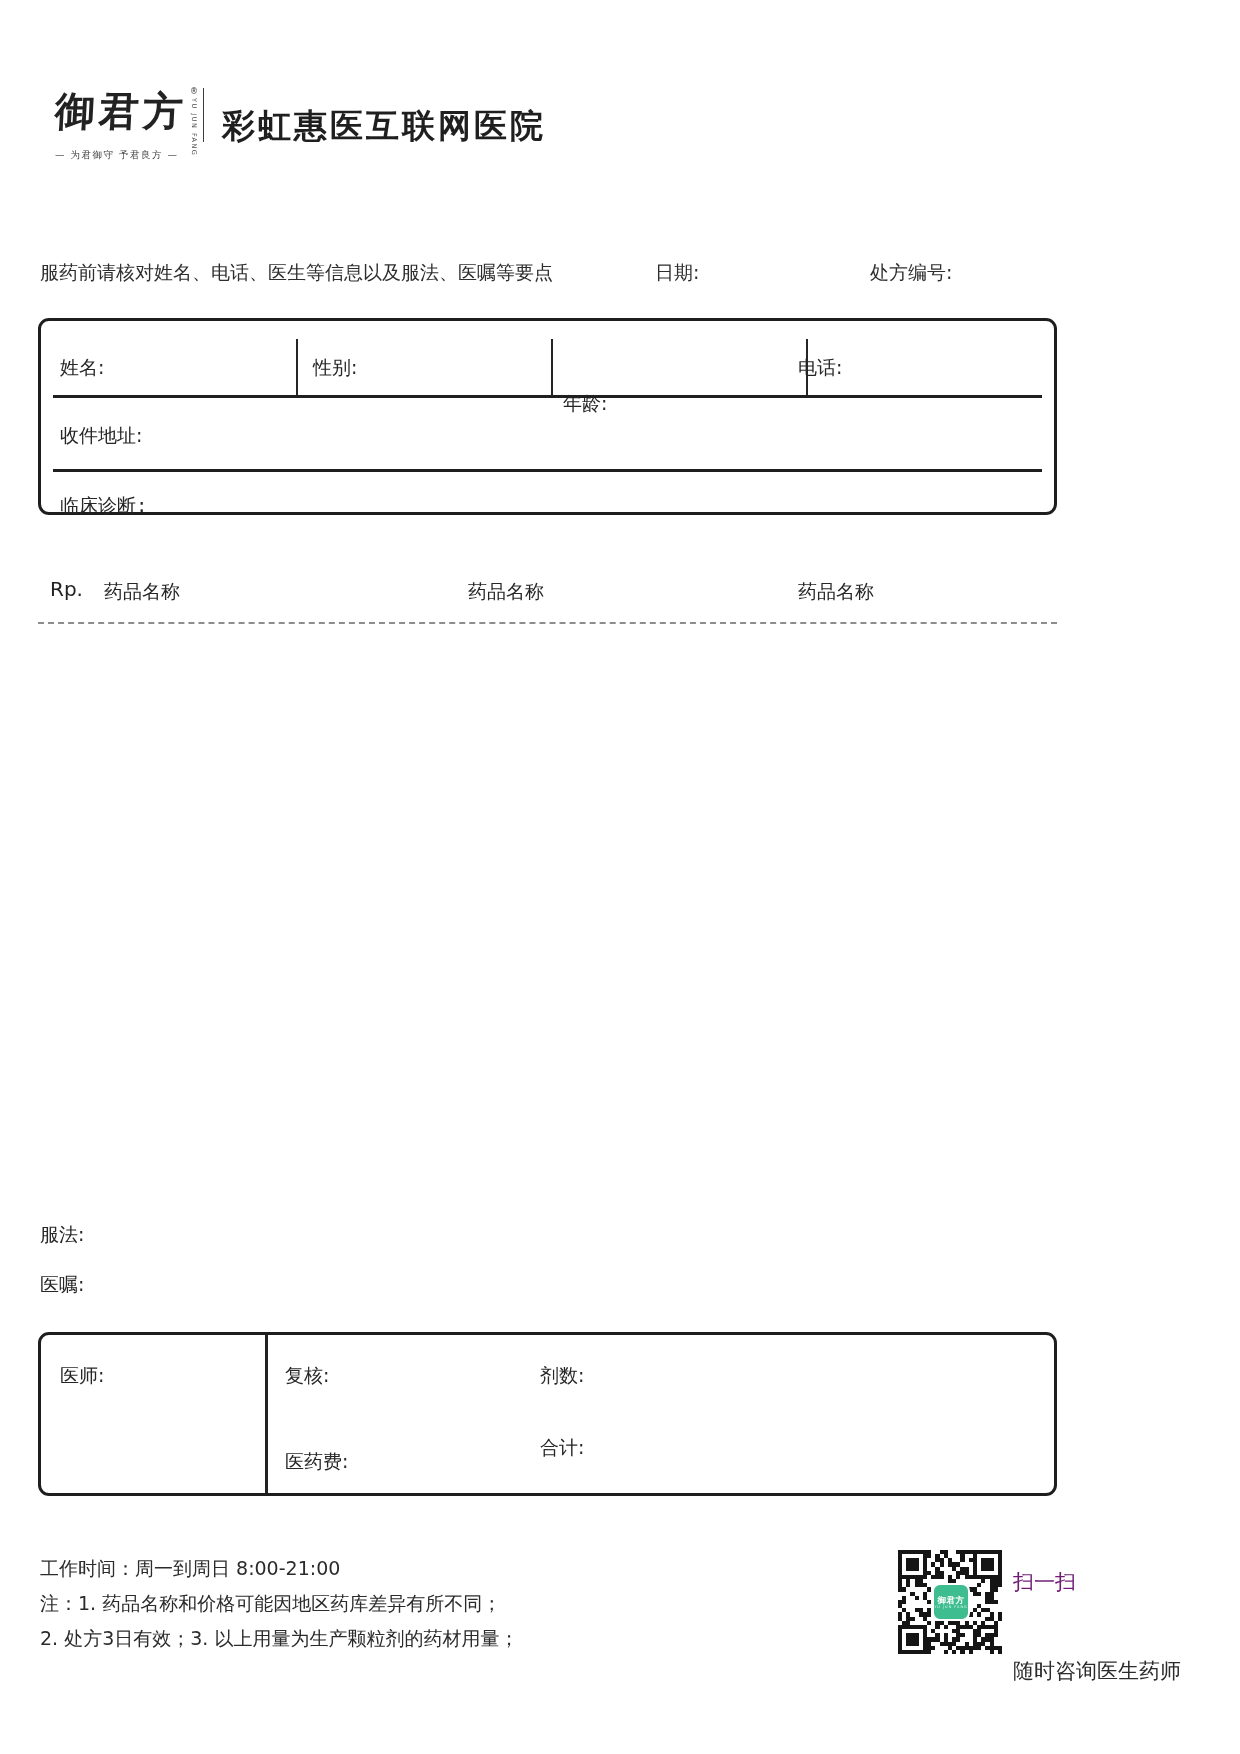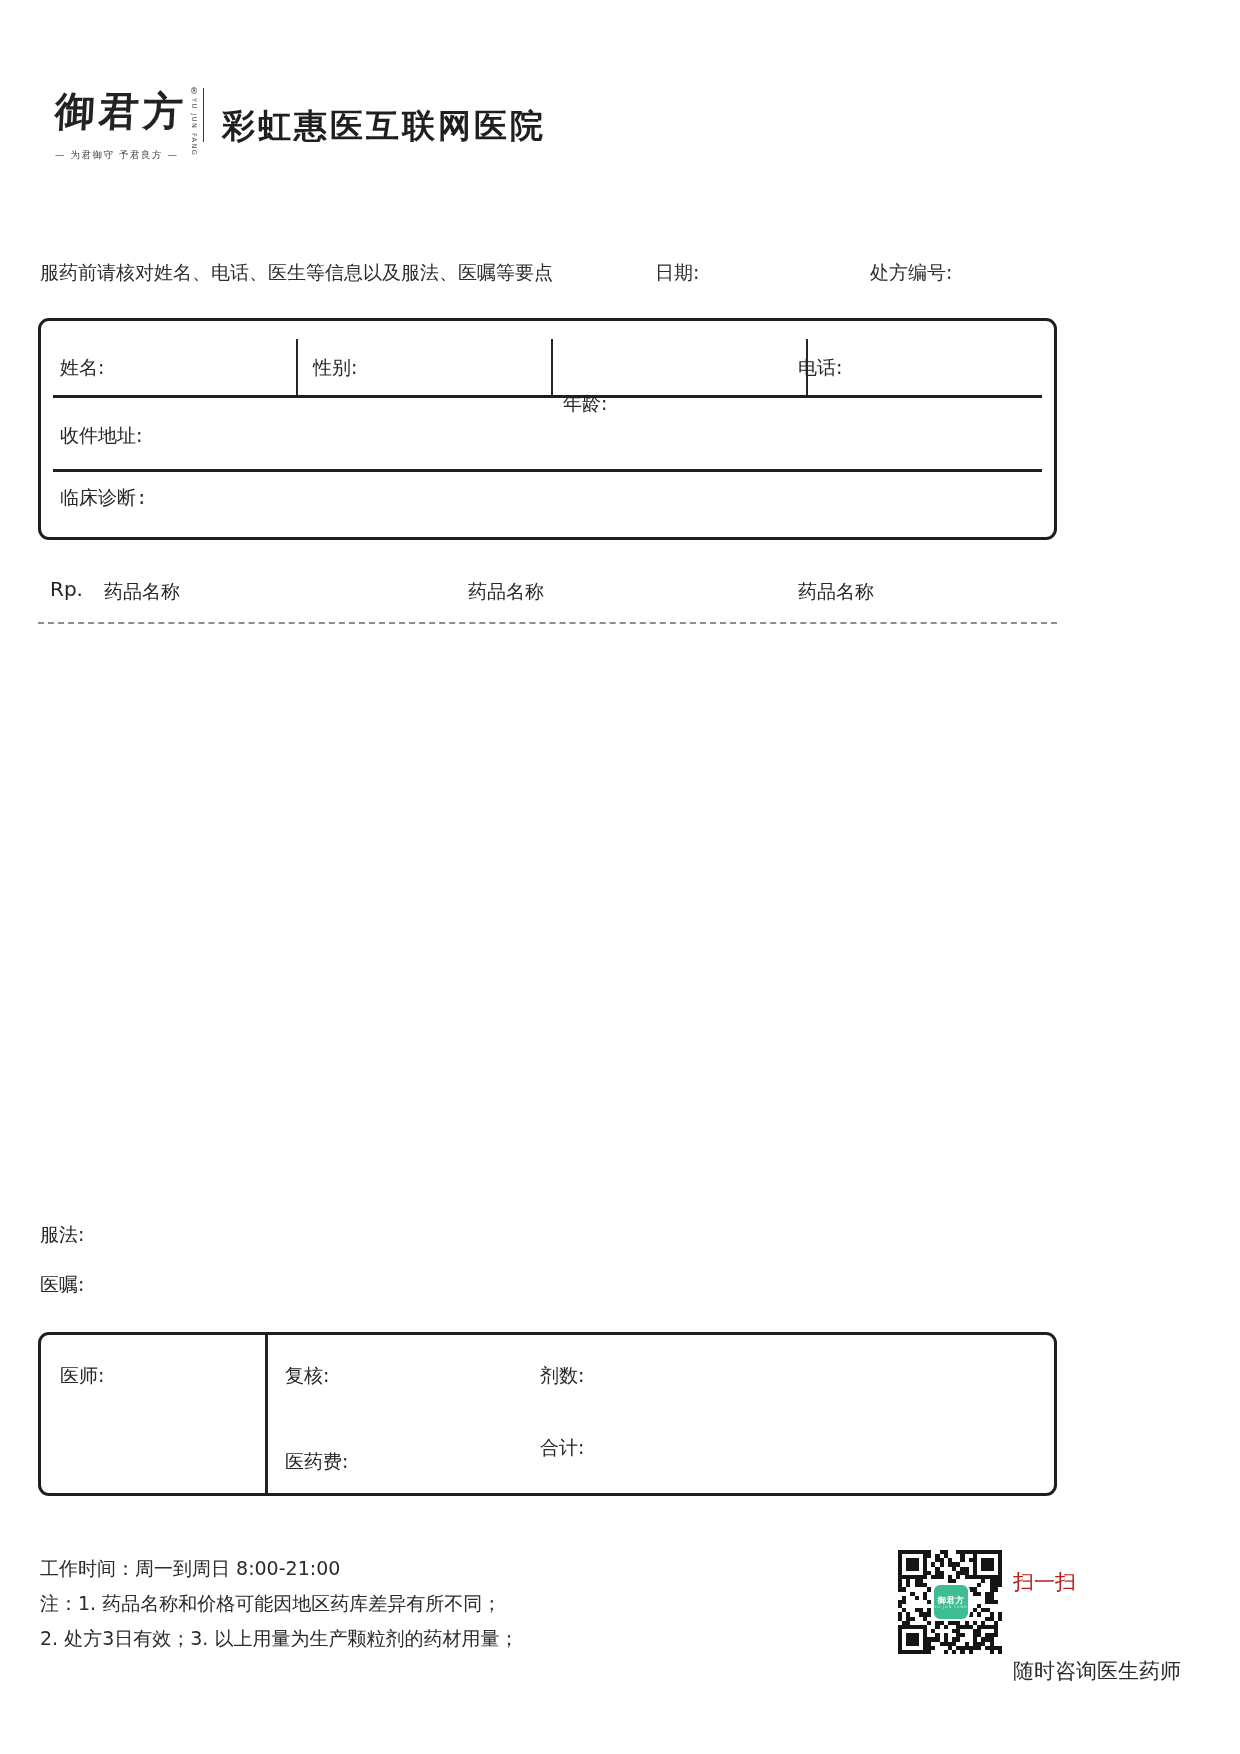--- a/index.html
+++ b/index.html
@@ -36,30 +36,30 @@
     position:absolute; left:222px; top:104px;
     font-size:33px; font-weight:900; letter-spacing:3px; color:#1f1f1f;
   }
   
   .notice-row { position:absolute; left:0; top:260px; width:100%; height:26px; font-size:19px; }
   .notice-text { position:absolute; left:40px; white-space:nowrap; }
   .date-label { position:absolute; left:655px;text-align:right; }
   .rx-no-label { position:absolute; left:870px; }
   
   .patient-box {
-    position:absolute; left:38px; top:318px; width:1019px; height:222px;
+    position:absolute; left:38px; top:318px; width:1019px; height:197px;
     border:3px solid #1e1e1e; border-radius:11px; background:#fff;
   }
   .pb-label { position:absolute; font-size:19px; color:#262626; white-space:nowrap; }
   .pb-name      { left:19px;  top:34px; }
   .pb-gender    { left:272px; top:34px; }
   .pb-age       { left:522px; top:34px;margin-top:36px; }
   .pb-phone     { left:757px; top:34px; }
   .pb-address   { left:19px;  top:102px; }
-  .pb-diagnosis { left:19px;  top:164px;font-family:Liberation Mono, monospace; }
+  .pb-diagnosis { left:19px;  top:172px;font-family:Liberation Mono, monospace; }
   .v-div { position:absolute; top:18px; width:2px; height:56px; background:#252525; }
   .v-div-1 { left:255px; } .v-div-2 { left:510px; } .v-div-3 { left:765px; }
   .h-div { position:absolute; left:12px; right:12px; height:2.5px; background:#1f1f1f; }
   .h-div-1 { top:74px; } .h-div-2 { top:148px; }
   
   .rp-label { position:absolute; left:50px; top:577px; font-size:20px; color:#222; }
   .drug-col-header { position:absolute; top:579px; font-size:19px; color:#262626; }
   .drug-col-1 { left:104px; } .drug-col-2 { left:468px; } .drug-col-3 { left:798px; }
   .dashed-line {
     position:absolute; left:38px; top:622px; width:1019px; height:0;
@@ -89,21 +89,21 @@
   .qr-wrap { position:absolute; left:898px; top:1550px; width:104px; height:104px; }
   .qr-wrap svg { width:104px; height:104px; display:block; }
   .qr-center-logo {
     position:absolute; left:34px; top:33px; width:38px; height:38px;
     border-radius:8px; background:#3ebd90; border:2px solid #fff;
     display:flex; flex-direction:column; align-items:center; justify-content:center;
     color:#fff;
   }
   .qr-center-text { font-size:8.5px; font-weight:700; letter-spacing:0.5px; line-height:1.2; }
   .qr-center-sub { font-size:3.5px; letter-spacing:1px; opacity:.85; }
-  .scan-label { position:absolute; left:1013px; top:1568px; font-size:21px; color:#b91c1c; }
+  .scan-label { position:absolute; left:1013px; top:1568px; font-size:21px; color:#701a75; }
   .scan-desc  { position:absolute; left:1013px; top:1657px; font-size:21px; color:#2b2b2b; white-space:nowrap; }
 </style>
 </head>
 <body>
 
 <div class="page">
 
   <div class="logo-block">
     <div class="brand-row">
       <span class="brand">御君方</span>

